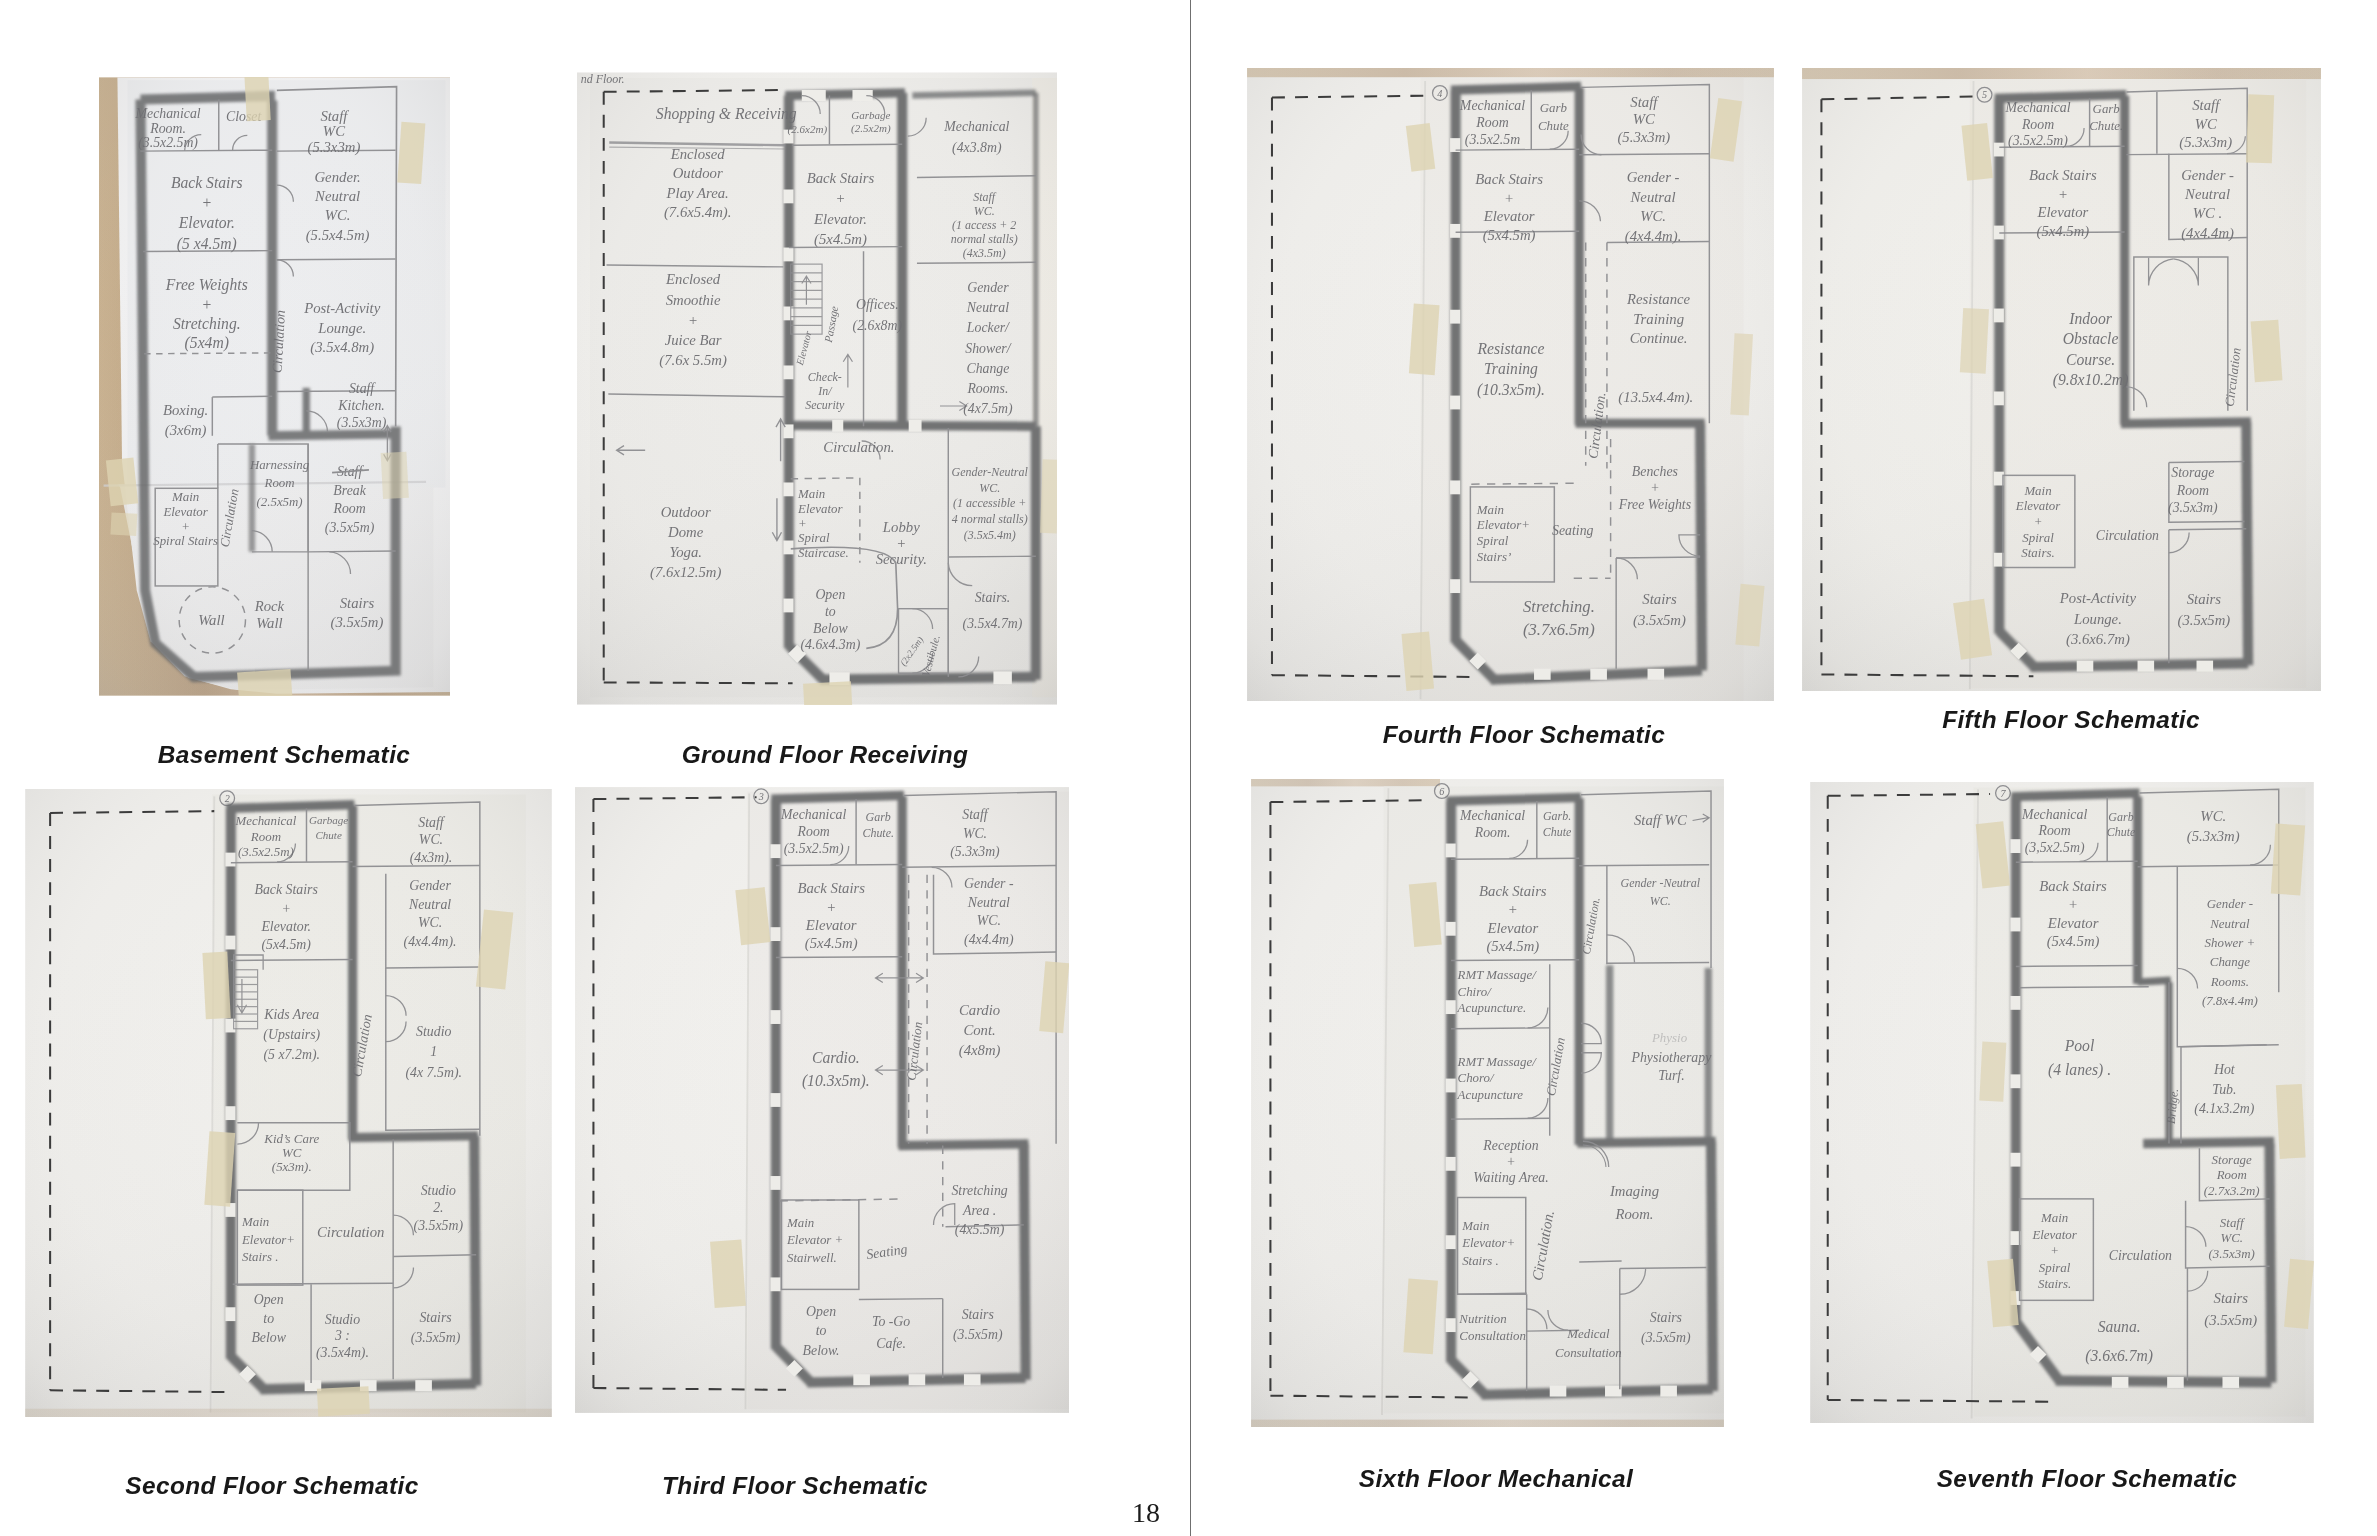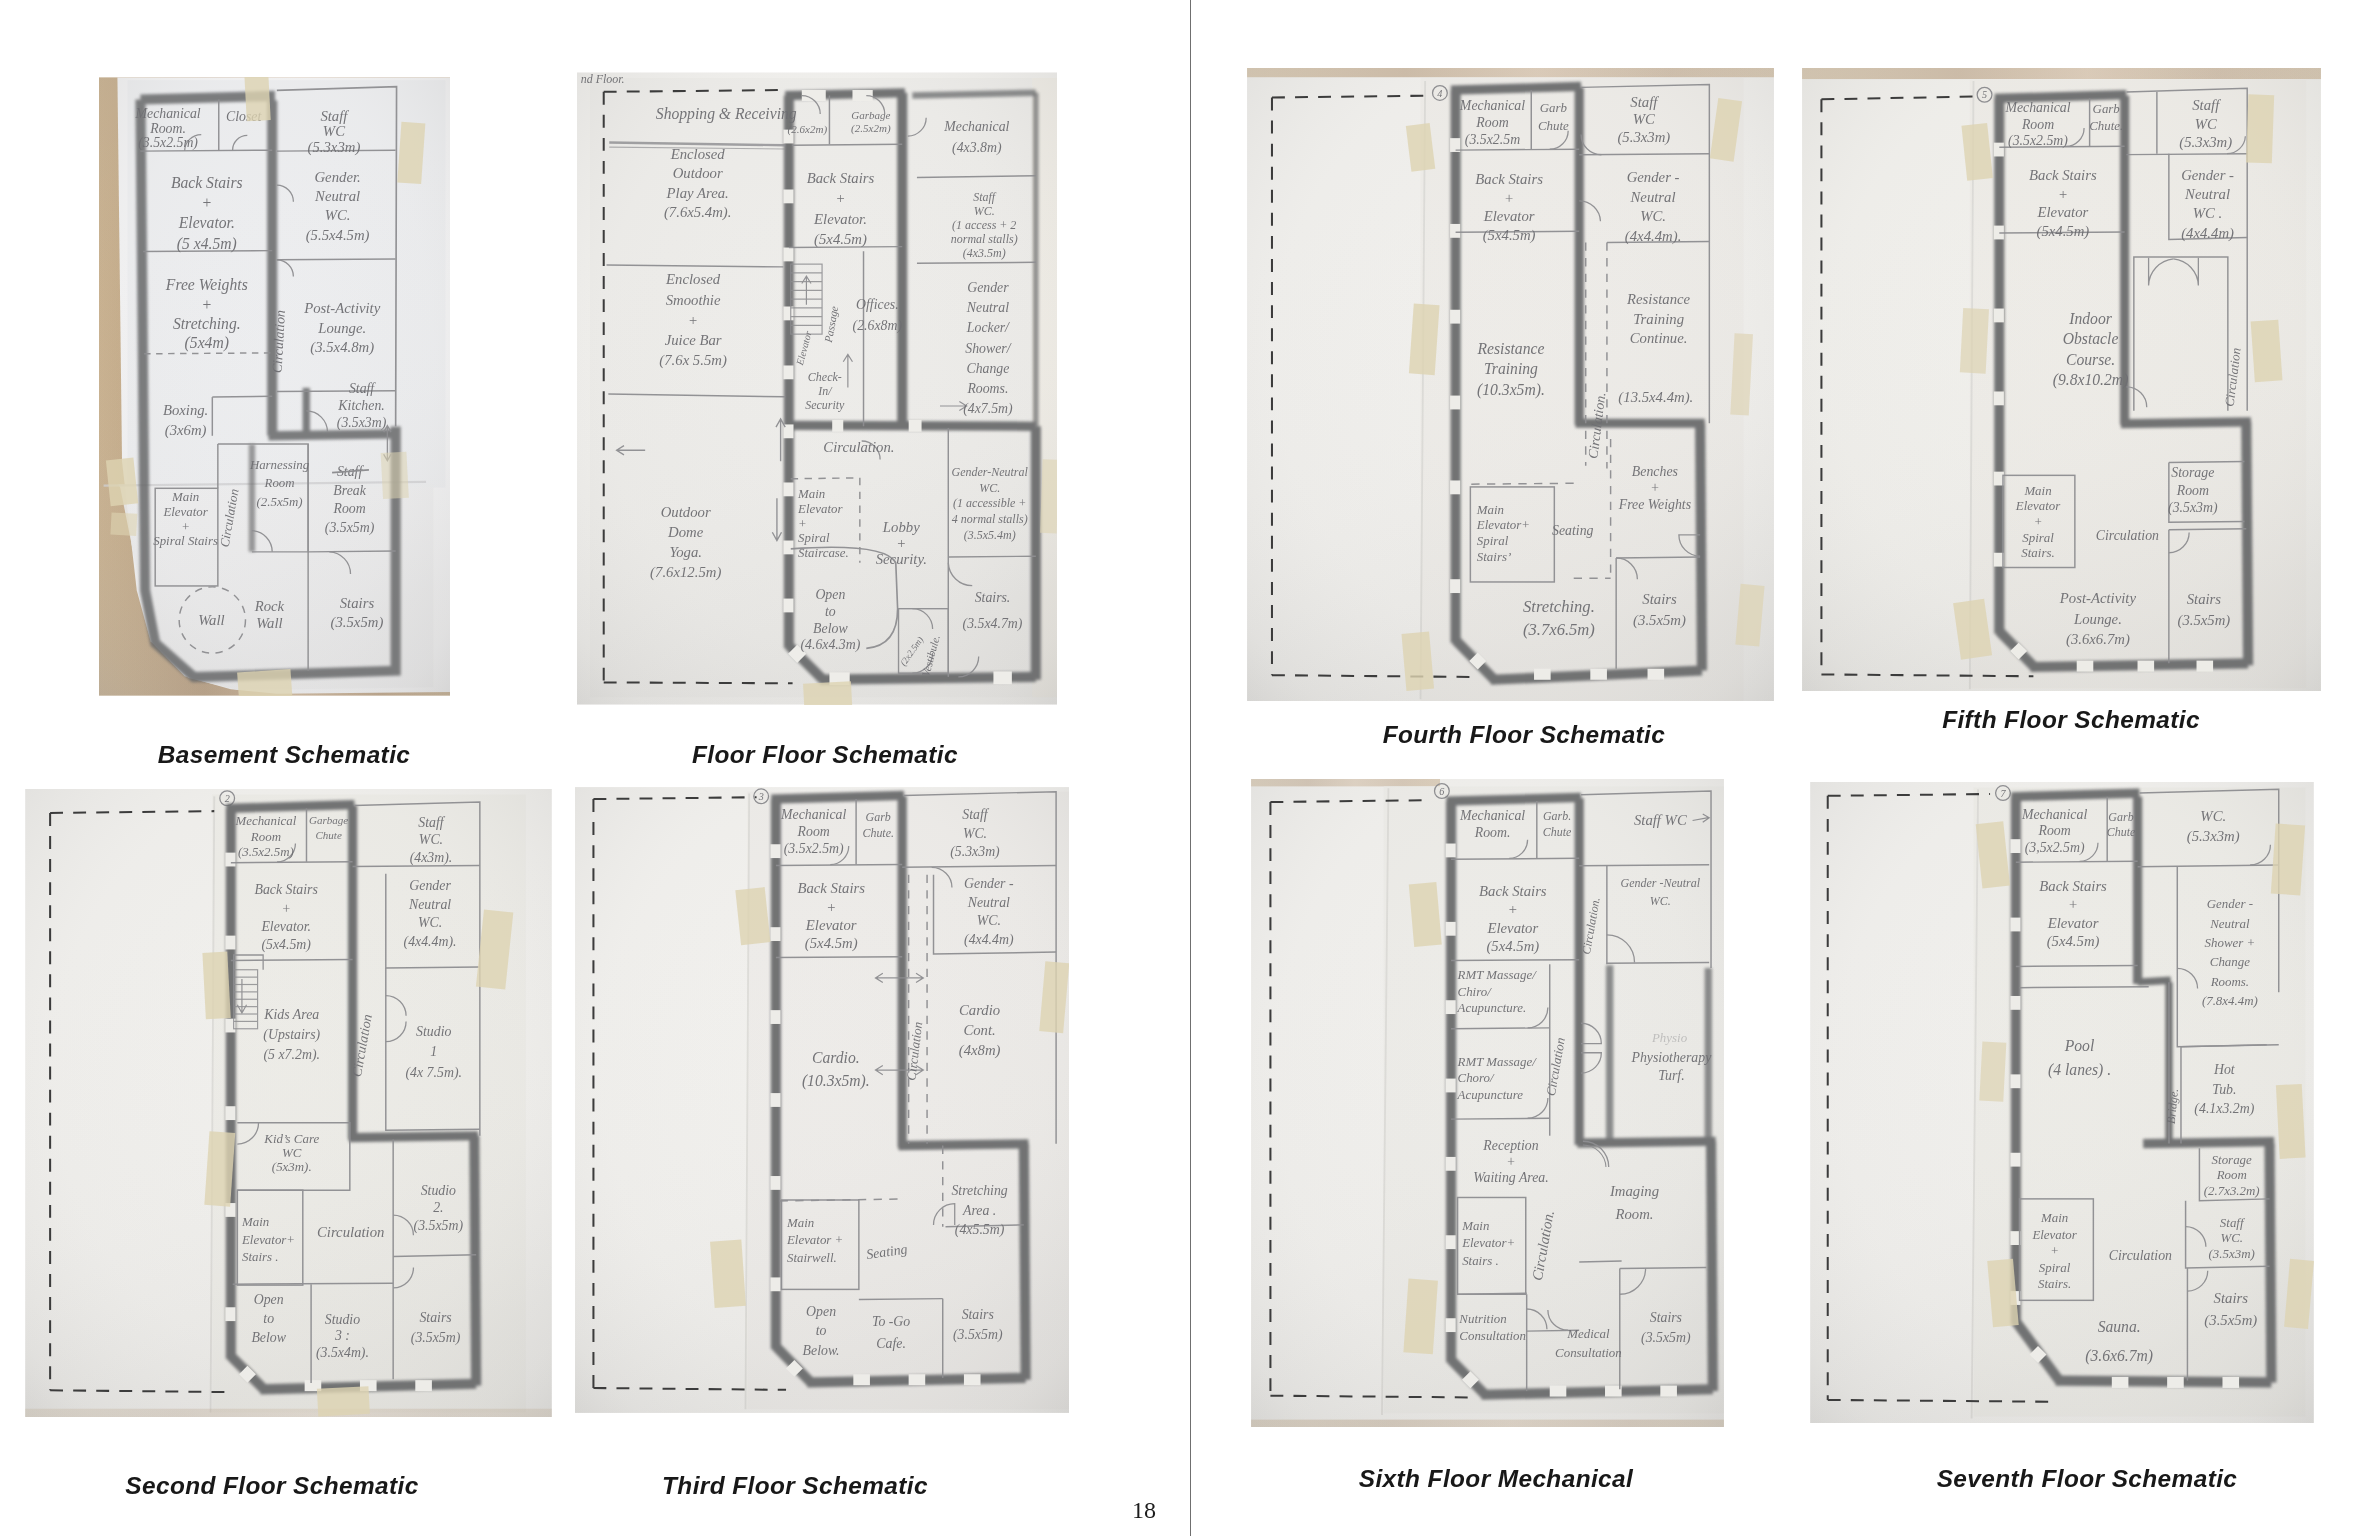--- a/index.html
+++ b/index.html
@@ -1,18 +1,18 @@
 <!DOCTYPE html>
 <html style="font-size:14.8px"><head><meta charset="utf-8"><style>
 html,body{margin:0;padding:0;background:#fff}
 #page{position:relative;width:2377px;height:1536px;background:#ffffff;overflow:hidden;
   font-family:"Liberation Sans",sans-serif}
 .cap{position:absolute;transform:translateX(-50%);font-family:"Liberation Sans",sans-serif;
   font-style:italic;font-weight:700;font-size:24.4px;letter-spacing:0.4px;color:#181818;white-space:nowrap}
-.pg{position:absolute;font-family:"Liberation Serif",serif;font-size:24px;color:#1c1c1c}
+.pg{position:absolute;font-family:"Liberation Serif",serif;font-size:28px;color:#1c1c1c}
 text.hand{font-family:"Liberation Serif",serif;font-style:italic}
 </style></head><body>
 <div id="page">
 <svg width="0" height="0" style="position:absolute">
       <defs>
 <filter id="soft" x="-20%" y="-20%" width="140%" height="140%">
           <feGaussianBlur stdDeviation="1.9"></feGaussianBlur>
         </filter>
 <linearGradient id="wood" x1="0" y1="0" x2="1" y2="0">
  <stop offset="0" stop-color="#c7ad88"></stop>
@@ -875,21 +875,21 @@
       <rect x="2146" y="892" width="30" height="70" fill="#ddd3b2" opacity="0.8" transform="rotate(-6 2161.0 927.0)"></rect>
       <rect x="2148" y="1130" width="26" height="64" fill="#ddd3b2" opacity="0.7" transform="rotate(3 2161.0 1162.0)"></rect>
       <rect x="2158" y="1366" width="28" height="72" fill="#ddd3b2" opacity="0.8" transform="rotate(-5 2172.0 1402.0)"></rect>
       <rect x="2465" y="894" width="32" height="76" fill="#ddd3b2" opacity="0.8" transform="rotate(4 2481.0 932.0)"></rect>
       <rect x="2470" y="1176" width="28" height="80" fill="#ddd3b2" opacity="0.8" transform="rotate(-3 2484.0 1216.0)"></rect>
       <rect x="2480" y="1366" width="26" height="74" fill="#ddd3b2" opacity="0.8" transform="rotate(5 2493.0 1403.0)"></rect>
     </svg>
 
 <div class="cap" style="left:284px;top:741px">Basement Schematic</div>
 
-<div class="cap" style="left:825px;top:741px">Floor Floor Schematic</div>
+<div class="cap" style="left:825px;top:741px">Ground Floor Receiving</div>
 
 <div class="cap" style="left:1524px;top:721px">Fourth Floor Schematic</div>
 
 <div class="cap" style="left:2071px;top:706px">Fifth Floor Schematic</div>
 
 <div class="cap" style="left:272px;top:1472px">Second Floor Schematic</div>
 
 <div class="cap" style="left:795px;top:1472px">Third Floor Schematic</div>
 
 <div class="cap" style="left:1496px;top:1465px">Sixth Floor Mechanical</div>

